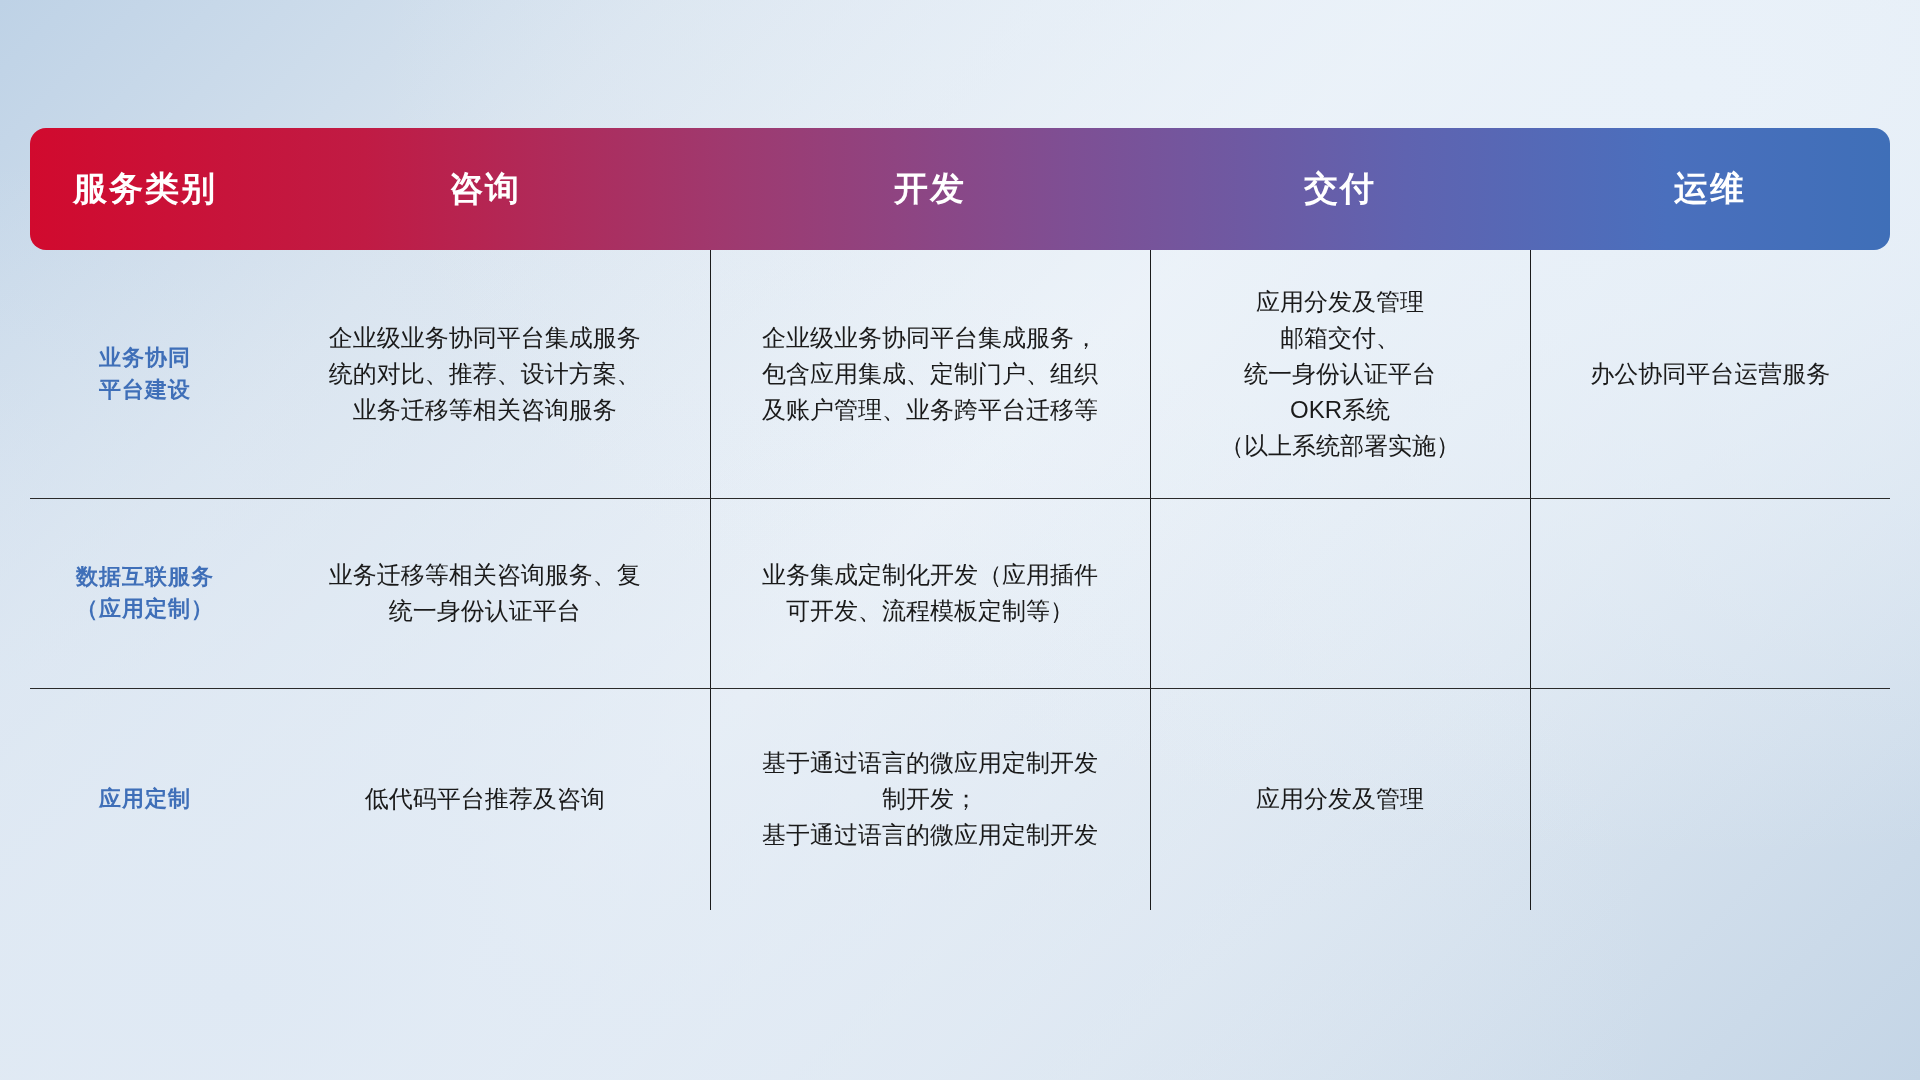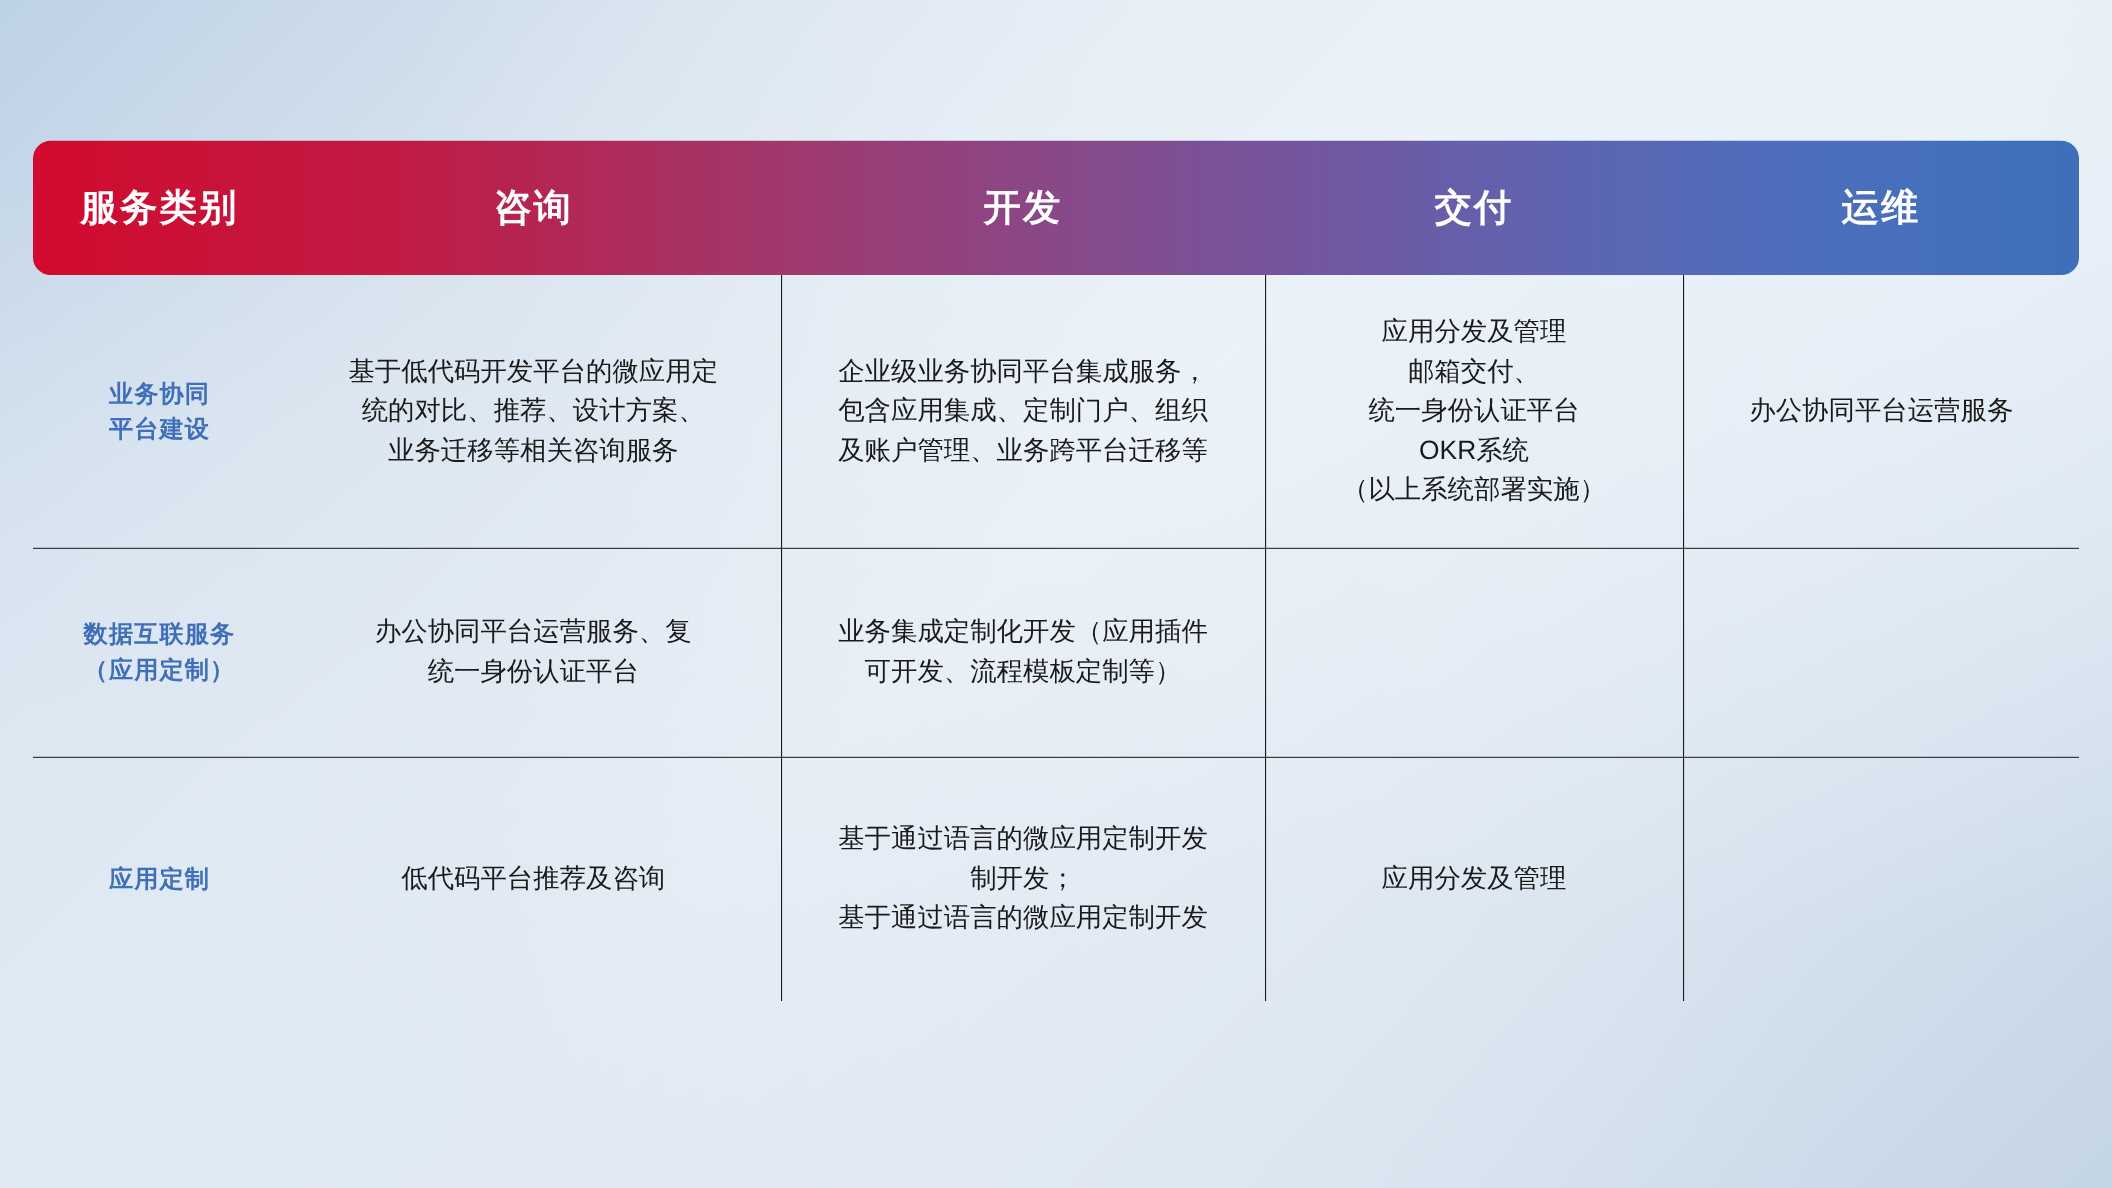--- a/index.html
+++ b/index.html
@@ -143,21 +143,21 @@
         </tr>
       </thead>
       <tbody>
 
         <tr class="r1">
           <td class="cat">
             <span class="nl">业务协同</span>
             <span class="nl">平台建设</span>
           </td>
           <td>
-            <span class="nl">基于低代码开发平台的微应用定</span>
+            <span class="nl">企业级业务协同平台集成服务</span>
             <span class="nl">统的对比、推荐、设计方案、</span>
             <span class="nl">业务迁移等相关咨询服务</span>
           </td>
           <td>
             <span class="nl">企业级业务协同平台集成服务，</span>
             <span class="nl">包含应用集成、定制门户、组织</span>
             <span class="nl">及账户管理、业务跨平台迁移等</span>
           </td>
           <td>
             <span class="nl">应用分发及管理</span>
@@ -170,21 +170,21 @@
             <span class="nl">办公协同平台运营服务</span>
           </td>
         </tr>
 
         <tr class="r2">
           <td class="cat">
             <span class="nl">数据互联服务</span>
             <span class="nl">（应用定制）</span>
           </td>
           <td>
-            <span class="nl">办公协同平台运营服务、复</span>
+            <span class="nl">业务迁移等相关咨询服务、复</span>
             <span class="nl">统一身份认证平台</span>
           </td>
           <td>
             <span class="nl">业务集成定制化开发（应用插件</span>
             <span class="nl">可开发、流程模板定制等）</span>
           </td>
           <td class="empty"></td>
           <td class="empty"></td>
         </tr>
 

